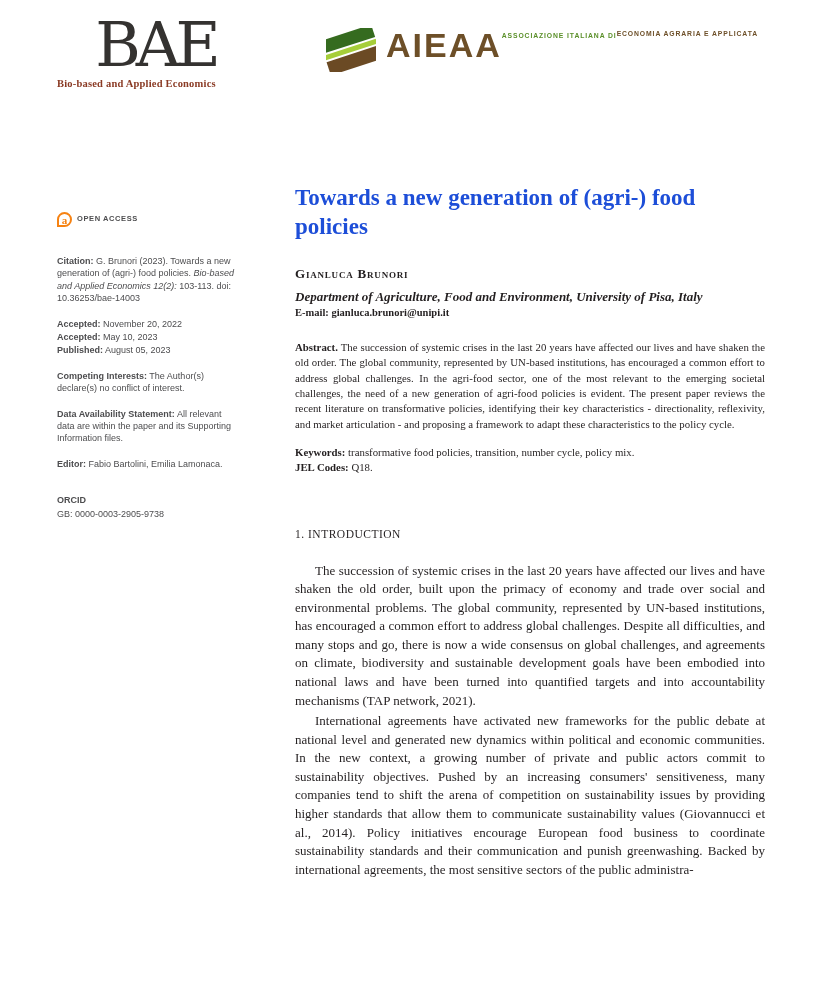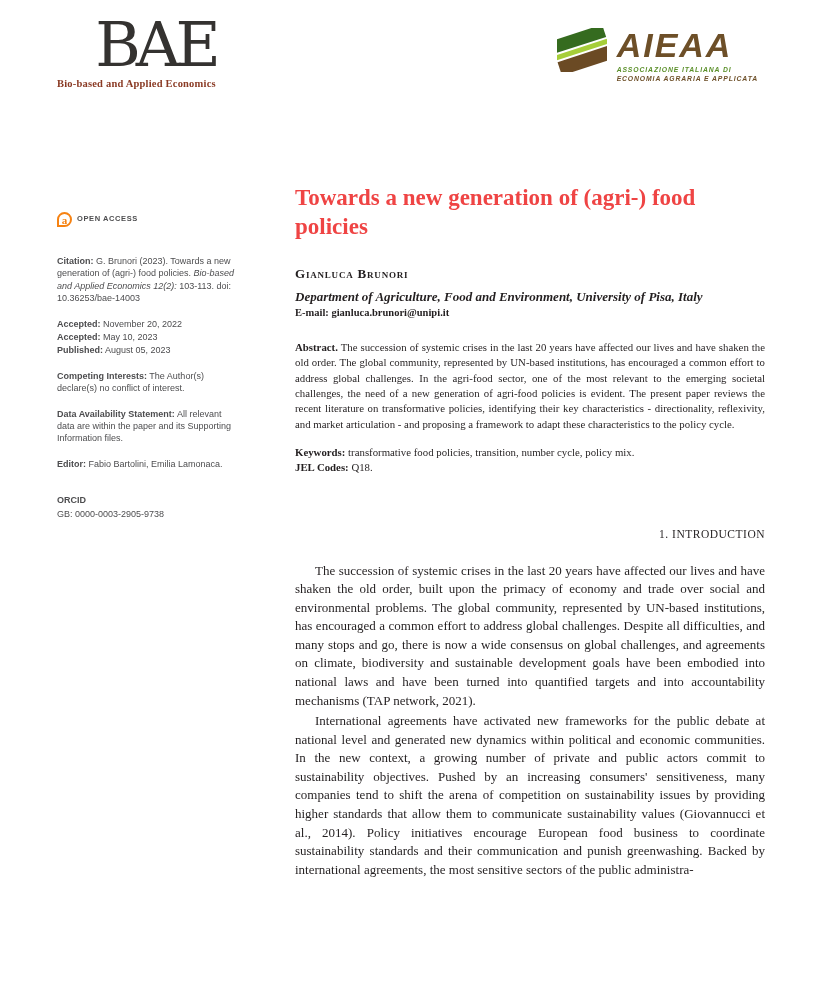--- a/index.html
+++ b/index.html
@@ -20,21 +20,21 @@
     font-size: 62px; line-height: 1;
     letter-spacing: -5px; color: #343230; text-align: right;
   }
   .bae-sub {
     font-family: "Liberation Serif", serif;
     font-size: 10.5px; font-weight: bold;
     color: #8a3a24; margin-top: 2px; letter-spacing: 0.2px;
   }
 
   .aieaa-logo { position: absolute; right: 55px; top: 28px; display: flex; align-items: flex-start; gap: 10px; }
-  .aieaa-text { display: flex; flex-direction: column; font-style: italic; }
+  .aieaa-text { display: flex; flex-direction: row; }
   .aieaa-word {
     font-family: "Liberation Sans", sans-serif;
     font-size: 34px; font-weight: bold; line-height: 1;
     color: #6d4f28; letter-spacing: 2px;
   }
   .aieaa-sub1, .aieaa-sub2 {
     font-family: "Liberation Sans", sans-serif;
     font-size: 6.8px; font-weight: bold; letter-spacing: 0.9px; margin-top: 2px;
   }
   .aieaa-sub1 { color: #5a8f29; margin-top: 4px; }
@@ -60,35 +60,35 @@
   .sb-orcid-label { font-weight: bold; margin-bottom: 1px; margin-top: 24px; }
 
   
   .main { position: absolute; left: 295px; top: 183px; width: 470px; }
   .kicker {
     font-family: "Liberation Sans", sans-serif;
     font-size: 11.5px; color: #939598; margin-bottom: 8px;
   }
   .title {
     font-family: "Liberation Serif", serif;
-    font-size: 23px; font-weight: bold; line-height: 1.28; color: #ef4444;
+    font-size: 23px; font-weight: bold; line-height: 1.28; color: #1d4ed8;
     margin-bottom: 24px;
   }
   .author {
     font-variant: small-caps; font-weight: bold; font-size: 13px;
     letter-spacing: 0.8px; margin-bottom: 7px;
   }
   .affiliation { font-size: 13px; font-weight: bold; font-style: italic; margin-bottom: 2px; }
   .email-line { font-size: 10.5px; font-weight: bold; margin-bottom: 22px; }
   .abstract { font-size: 10.8px; line-height: 1.42; text-align: justify; margin-bottom: 13px; }
   .abstract .lead { font-weight: bold; }
   .kw-line { font-size: 10.8px; line-height: 1.42; text-align: justify; }
   .kw-label { font-weight: bold; }
   .section-heading {
-    text-align: right; font-size: 11.5px; letter-spacing: 0.5px;
+    text-align: left; font-size: 11.5px; letter-spacing: 0.5px;
     margin-top: 52px; margin-bottom: 22px; font-weight: normal;
   }
   .body-par {
     font-size: 13px; line-height: 1.43; text-align: justify;
     text-indent: 20px; margin-bottom: 2px;
   }
 </style>
 </head>
 <body>
 

